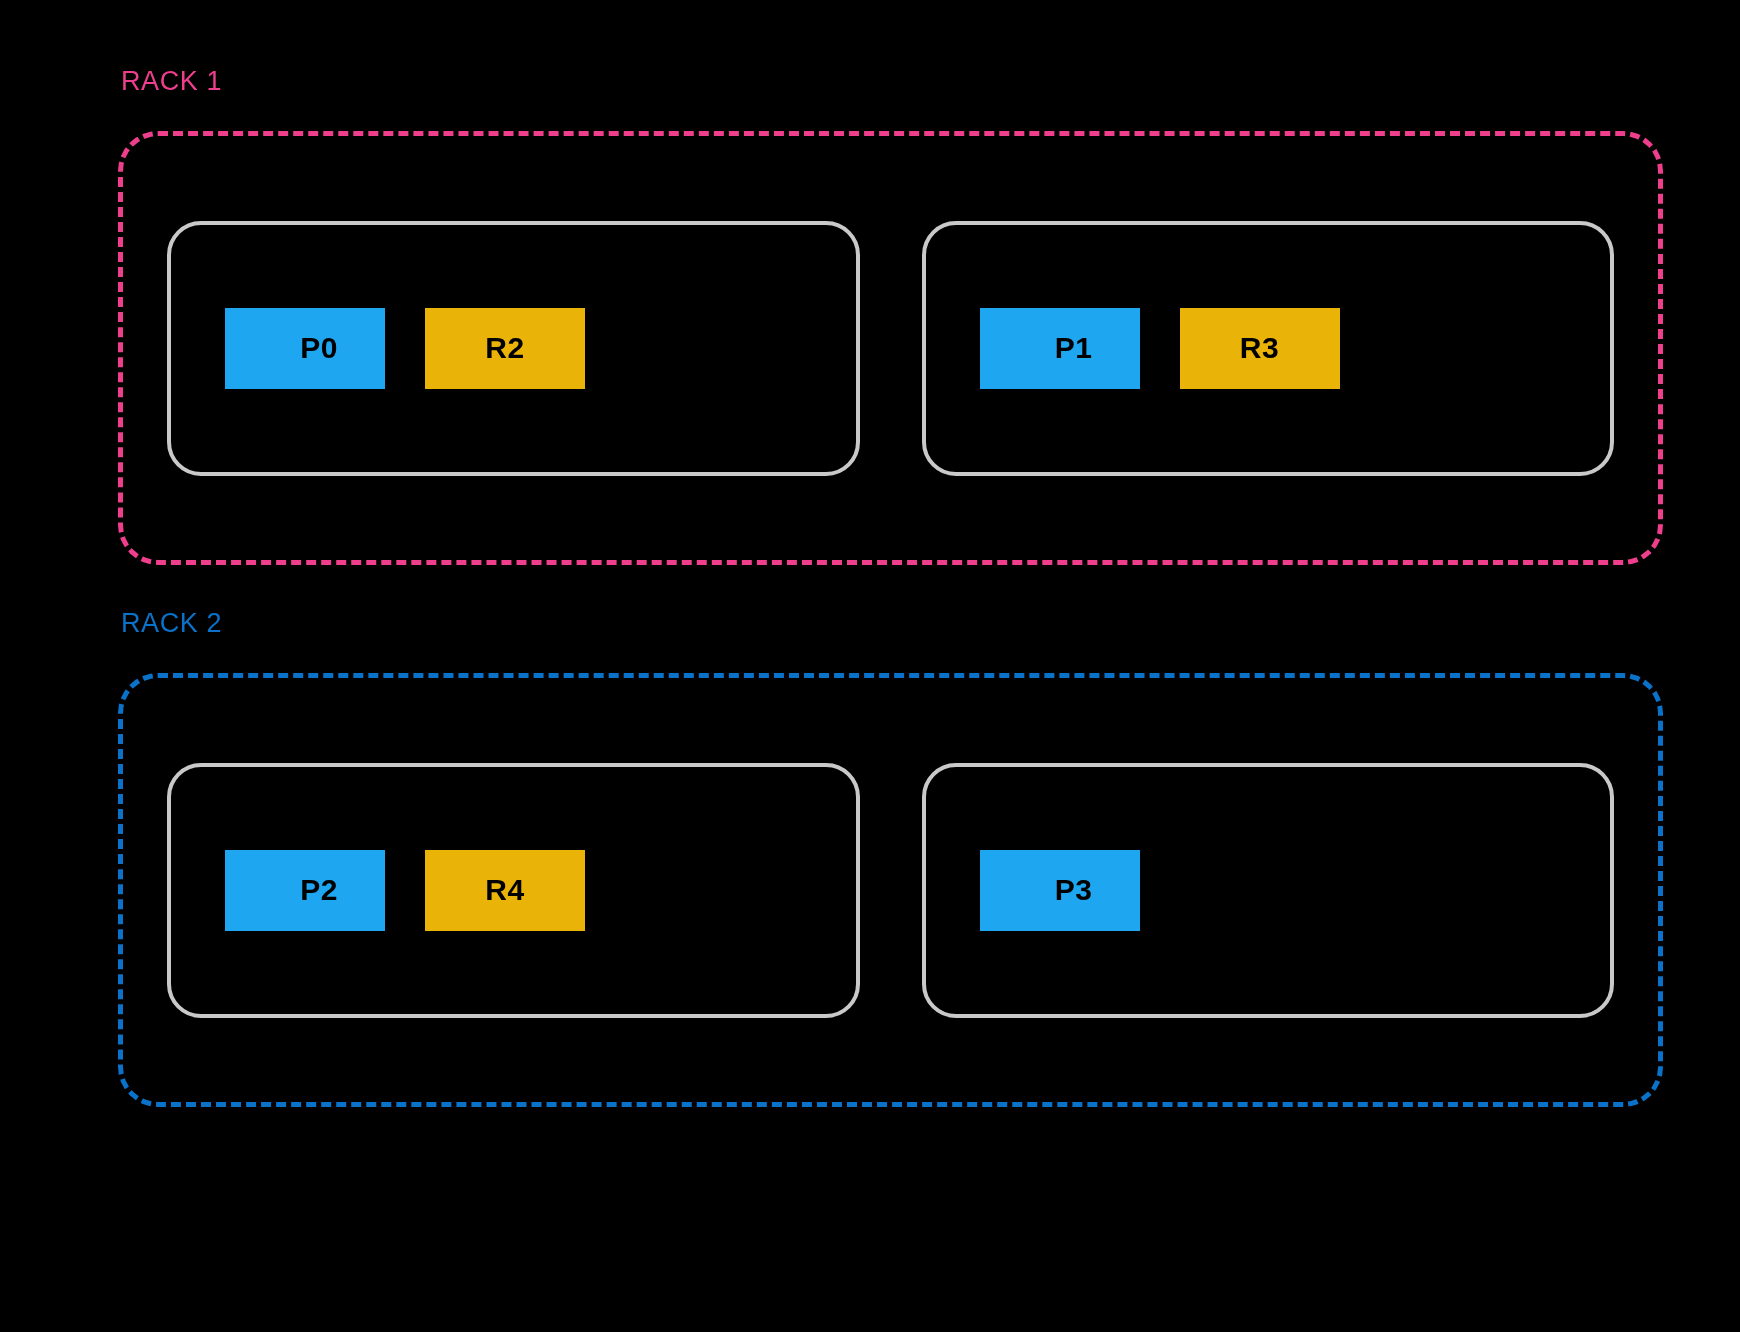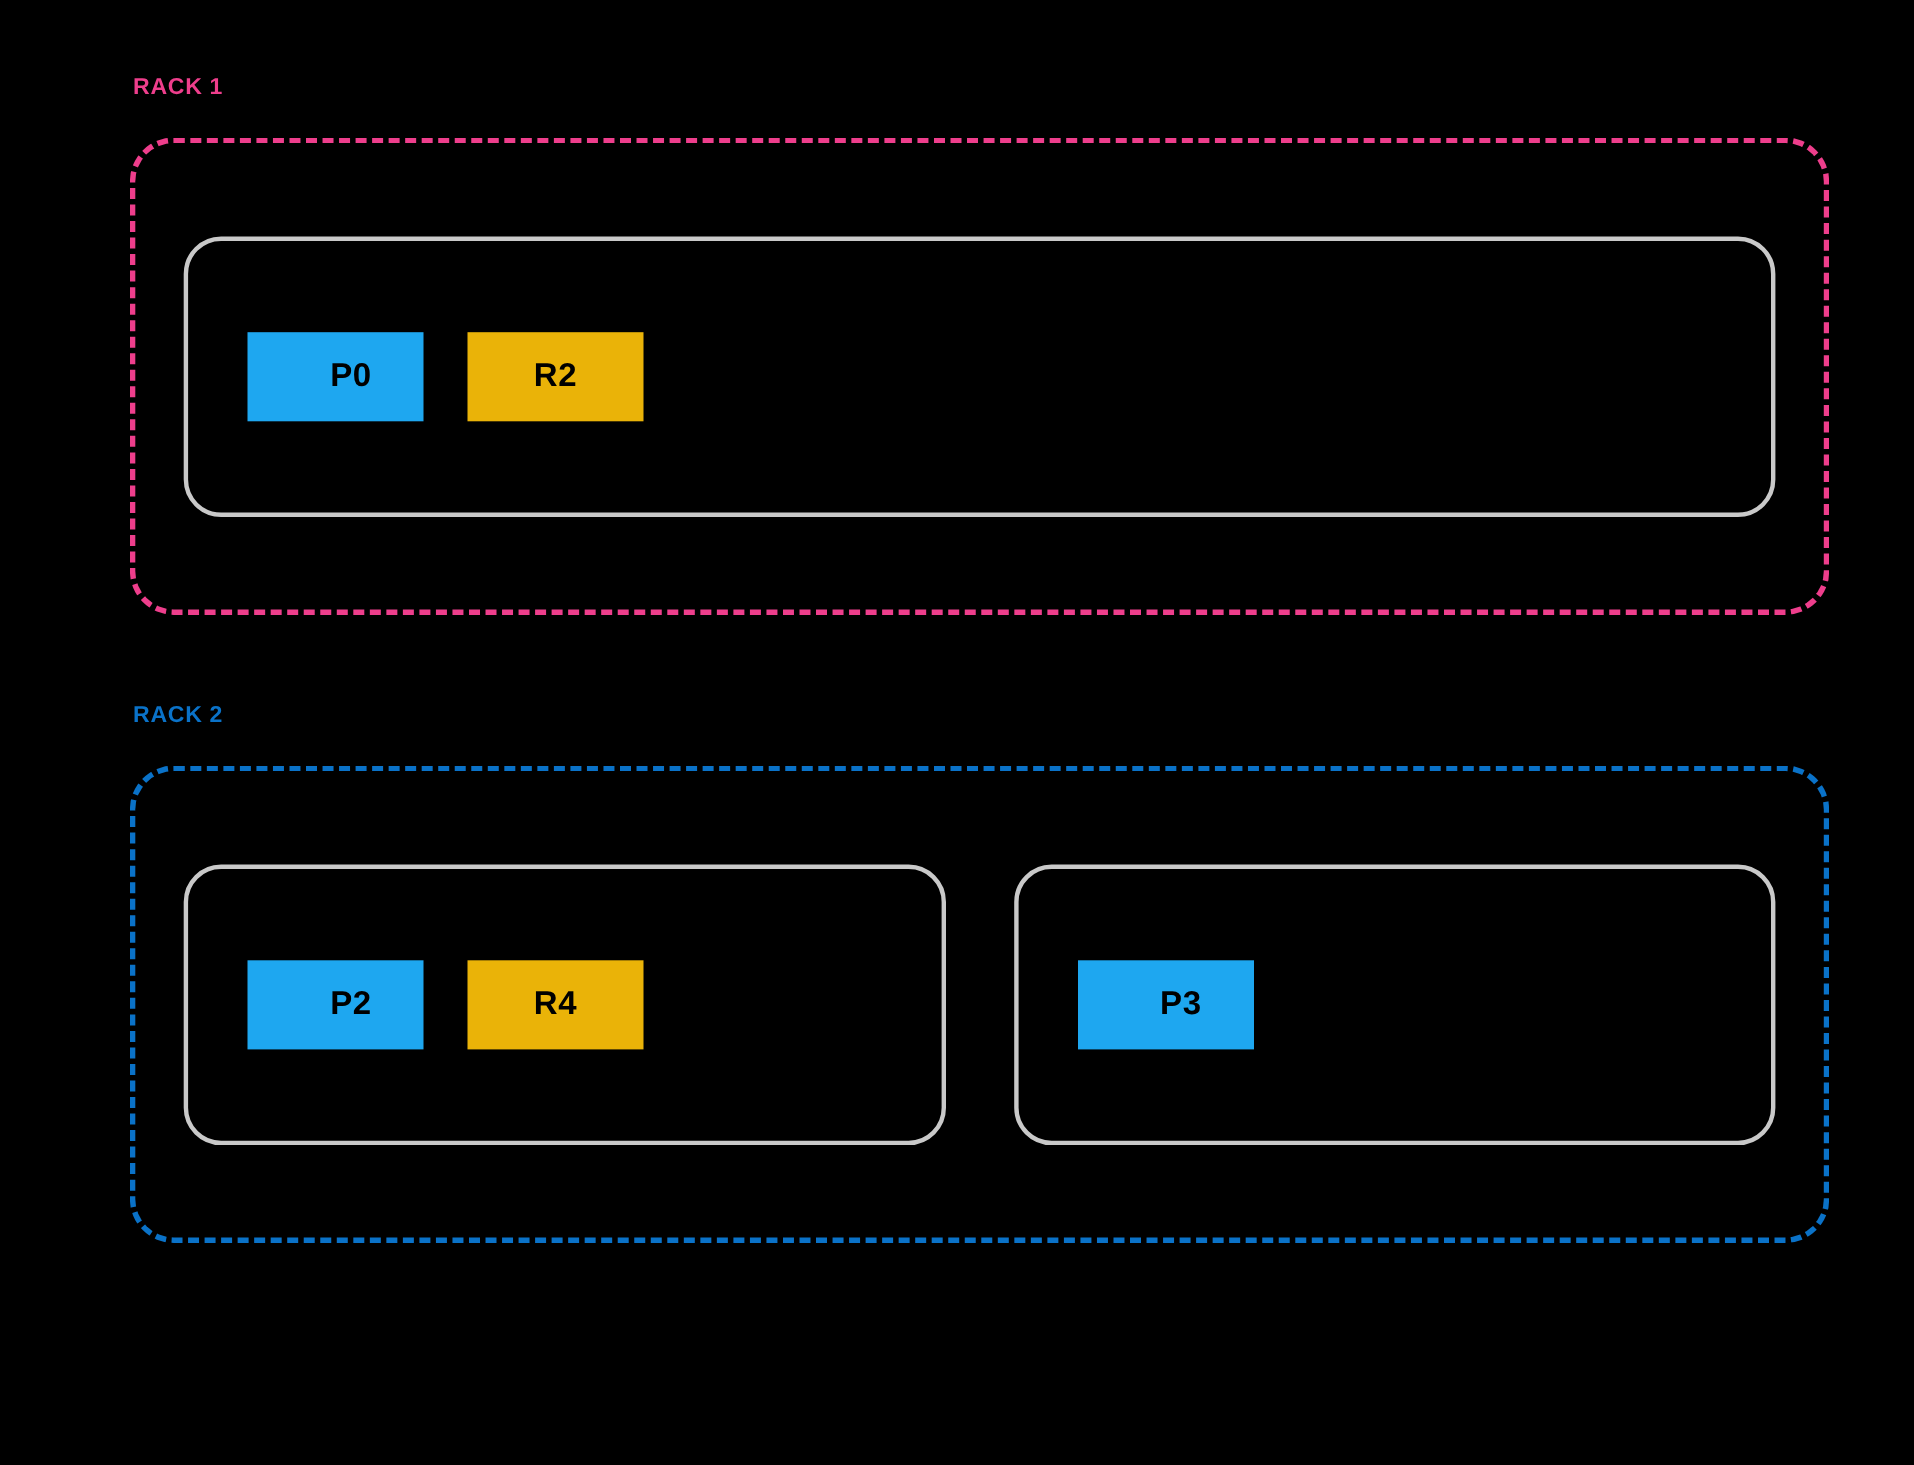--- a/index.html
+++ b/index.html
@@ -19,25 +19,25 @@
     background: #000000;
   }
 
   
   .rack-group {
     position: absolute;
     left: 118px;
     width: 1545px;
   }
   #rack-group-1 { top: 68px; }
-  #rack-group-2 { top: 639px; }
+  #rack-group-2 { top: 610px; }
 
   .rack-label {
-    font-size: 21px;
-    font-weight: bold;
+    font-size: 27px;
+    font-weight: normal;
     letter-spacing: 0.6px;
     line-height: 1;
     margin-bottom: 0;
     padding-left: 3px;
     user-select: none;
   }
   #rack-group-1 .rack-label { color: #EE3E8C; }
   #rack-group-2 .rack-label { color: #0A72C8; }
 
   
@@ -94,20 +94,24 @@
   <div class="rack-group" id="rack-group-1">
     <div class="rack-label">RACK 1</div>
 
     <div class="rack-container">
 
       <div class="node">
         <div class="chip partition">P0</div>
         <div class="chip replica">R2</div>
       </div>
 
+      <div class="node">
+        <div class="chip partition">P1</div>
+        <div class="chip replica">R3</div>
+      </div>
 
     </div>
   </div>
 
   <div class="rack-group" id="rack-group-2">
     <div class="rack-label">RACK 2</div>
 
     <div class="rack-container">
 
       <div class="node">

